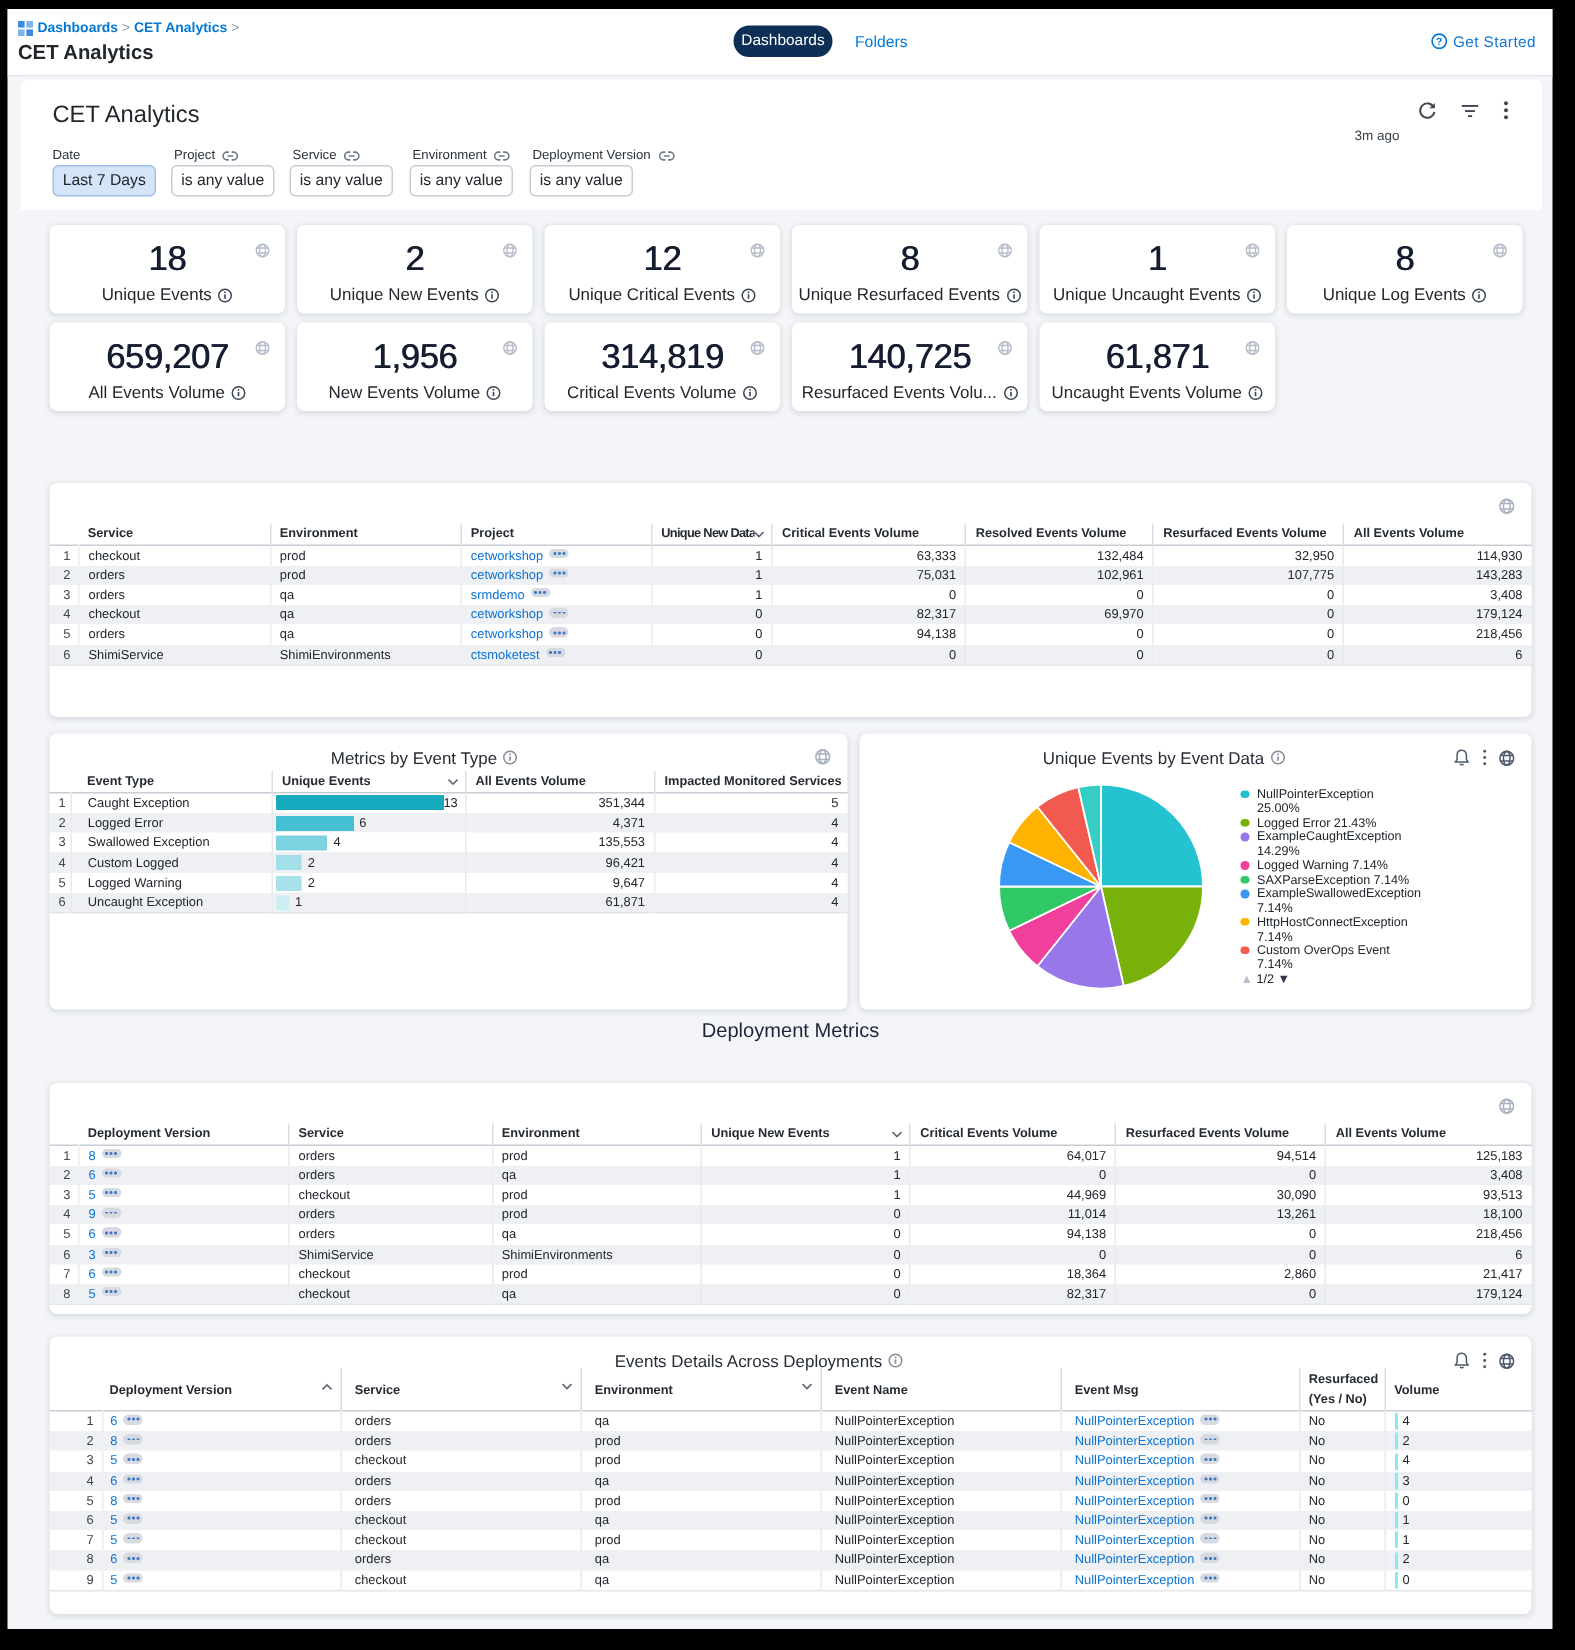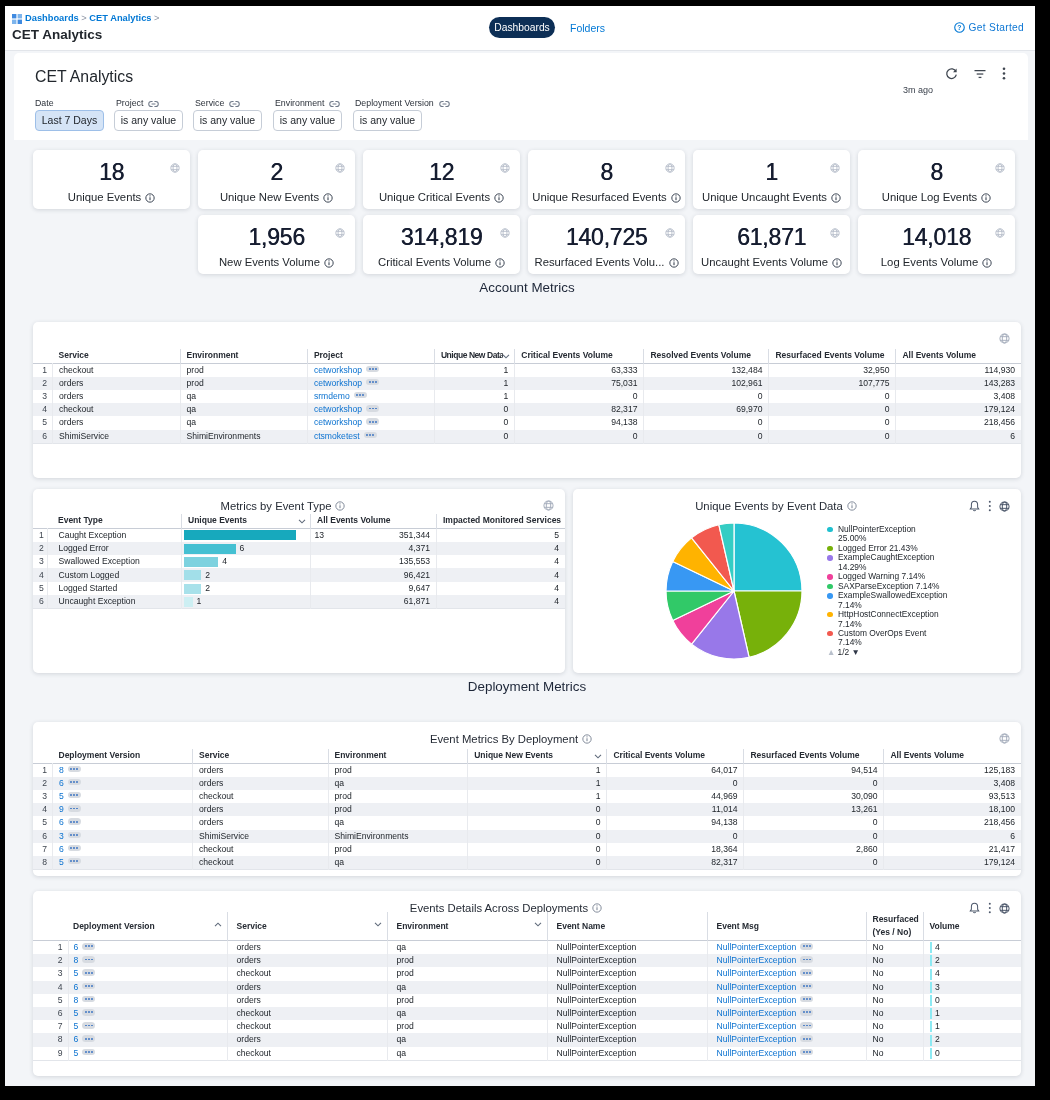--- a/index.html
+++ b/index.html
@@ -175,20 +175,34 @@
           <line x1="1.2" y1="4" x2="10.8" y2="4" stroke="#b6bdc9" stroke-width="1.1"></line>
           <line x1="1.2" y1="8" x2="10.8" y2="8" stroke="#b6bdc9" stroke-width="1.1"></line>
         </svg></div>
       <div class="num">8</div>
       <div class="lbl">Unique Log Events<svg width="10" height="10" viewBox="0 0 12 12" style="vertical-align:-1.5px;margin-left:4px;">
           <circle cx="6" cy="6" r="5" fill="none" stroke="#3c4554" stroke-width="1.2"></circle>
           <rect x="5.35" y="5.1" width="1.3" height="3.5" fill="#3c4554"></rect>
           <rect x="5.35" y="2.8" width="1.3" height="1.3" fill="#3c4554"></rect>
         </svg></div>
     </div>
+  <div class="card" style="left:28px;top:209px;">
+      <div class="ico" style="right:10px;top:9px;"><svg width="10" height="10" viewBox="0 0 12 12">
+          <circle cx="6" cy="6" r="5" fill="none" stroke="#b6bdc9" stroke-width="1.1"></circle>
+          <ellipse cx="6" cy="6" rx="2.4" ry="5" fill="none" stroke="#b6bdc9" stroke-width="1.1"></ellipse>
+          <line x1="1.2" y1="4" x2="10.8" y2="4" stroke="#b6bdc9" stroke-width="1.1"></line>
+          <line x1="1.2" y1="8" x2="10.8" y2="8" stroke="#b6bdc9" stroke-width="1.1"></line>
+        </svg></div>
+      <div class="num">659,207</div>
+      <div class="lbl">All Events Volume<svg width="10" height="10" viewBox="0 0 12 12" style="vertical-align:-1.5px;margin-left:4px;">
+          <circle cx="6" cy="6" r="5" fill="none" stroke="#3c4554" stroke-width="1.2"></circle>
+          <rect x="5.35" y="5.1" width="1.3" height="3.5" fill="#3c4554"></rect>
+          <rect x="5.35" y="2.8" width="1.3" height="1.3" fill="#3c4554"></rect>
+        </svg></div>
+    </div>
   <div class="card" style="left:193px;top:209px;">
       <div class="ico" style="right:10px;top:9px;"><svg width="10" height="10" viewBox="0 0 12 12">
           <circle cx="6" cy="6" r="5" fill="none" stroke="#b6bdc9" stroke-width="1.1"></circle>
           <ellipse cx="6" cy="6" rx="2.4" ry="5" fill="none" stroke="#b6bdc9" stroke-width="1.1"></ellipse>
           <line x1="1.2" y1="4" x2="10.8" y2="4" stroke="#b6bdc9" stroke-width="1.1"></line>
           <line x1="1.2" y1="8" x2="10.8" y2="8" stroke="#b6bdc9" stroke-width="1.1"></line>
         </svg></div>
       <div class="num">1,956</div>
       <div class="lbl">New Events Volume<svg width="10" height="10" viewBox="0 0 12 12" style="vertical-align:-1.5px;margin-left:4px;">
           <circle cx="6" cy="6" r="5" fill="none" stroke="#3c4554" stroke-width="1.2"></circle>
@@ -231,35 +245,20 @@
           <line x1="1.2" y1="4" x2="10.8" y2="4" stroke="#b6bdc9" stroke-width="1.1"></line>
           <line x1="1.2" y1="8" x2="10.8" y2="8" stroke="#b6bdc9" stroke-width="1.1"></line>
         </svg></div>
       <div class="num">61,871</div>
       <div class="lbl">Uncaught Events Volume<svg width="10" height="10" viewBox="0 0 12 12" style="vertical-align:-1.5px;margin-left:4px;">
           <circle cx="6" cy="6" r="5" fill="none" stroke="#3c4554" stroke-width="1.2"></circle>
           <rect x="5.35" y="5.1" width="1.3" height="3.5" fill="#3c4554"></rect>
           <rect x="5.35" y="2.8" width="1.3" height="1.3" fill="#3c4554"></rect>
         </svg></div>
     </div>
-  <div class="card" style="left:853px;top:209px;">
-      <div class="ico" style="right:10px;top:9px;"><svg width="10" height="10" viewBox="0 0 12 12">
-          <circle cx="6" cy="6" r="5" fill="none" stroke="#b6bdc9" stroke-width="1.1"></circle>
-          <ellipse cx="6" cy="6" rx="2.4" ry="5" fill="none" stroke="#b6bdc9" stroke-width="1.1"></ellipse>
-          <line x1="1.2" y1="4" x2="10.8" y2="4" stroke="#b6bdc9" stroke-width="1.1"></line>
-          <line x1="1.2" y1="8" x2="10.8" y2="8" stroke="#b6bdc9" stroke-width="1.1"></line>
-        </svg></div>
-      <div class="num">14,018</div>
-      <div class="lbl">Log Events Volume<svg width="10" height="10" viewBox="0 0 12 12" style="vertical-align:-1.5px;margin-left:4px;">
-          <circle cx="6" cy="6" r="5" fill="none" stroke="#3c4554" stroke-width="1.2"></circle>
-          <rect x="5.35" y="5.1" width="1.3" height="3.5" fill="#3c4554"></rect>
-          <rect x="5.35" y="2.8" width="1.3" height="1.3" fill="#3c4554"></rect>
-        </svg></div>
-    </div>
-  <div class="secthead" style="top:274px;">Account Metrics</div>
   <div class="panel" style="left:28px;top:316px;width:988px;height:156px;">
   <div class="ico" style="right:11px;top:8px;"><svg width="11" height="11" viewBox="0 0 12 12">
           <circle cx="6" cy="6" r="5" fill="none" stroke="#a9b1bf" stroke-width="1.1"></circle>
           <ellipse cx="6" cy="6" rx="2.4" ry="5" fill="none" stroke="#a9b1bf" stroke-width="1.1"></ellipse>
           <line x1="1.2" y1="4" x2="10.8" y2="4" stroke="#a9b1bf" stroke-width="1.1"></line>
           <line x1="1.2" y1="8" x2="10.8" y2="8" stroke="#a9b1bf" stroke-width="1.1"></line>
         </svg></div>
   <div class="abs" style="left:0;top:27px;width:988px;">
   <table class="lk">
           <colgroup>
@@ -388,21 +387,21 @@
                   <path d="M1 0.8 L4 3.8 L7 0.8" stroke="#5f6a7a" stroke-width="1.1" fill="none"></path>
                 </svg></th>
               <th>All Events Volume</th>
               <th>Impacted Monitored Services</th>
             </tr>
           </thead>
           <tbody>
   <tr class="odd">
               <td class="rn">1</td>
               <td style="padding-left:10.5px;">Caught Exception</td>
-              <td style="padding:0 0 0 2px;overflow:visible;"><span style="display:inline-block;vertical-align:middle;width:111.6px;height:10px;background:#17a9bd;"></span><span style="display:inline-block;vertical-align:middle;margin-left:19px;">13</span></td>
+              <td style="padding:0 0 0 2px;overflow:visible;"><span style="display:inline-block;vertical-align:middle;width:111.6px;height:10px;background:#17a9bd;"></span><span style="display:inline-block;vertical-align:middle;margin-left:0;">13</span></td>
               <td class="num">351,344</td>
               <td class="num">5</td>
             </tr>
   <tr class="even">
               <td class="rn">2</td>
               <td style="padding-left:10.5px;">Logged Error</td>
               <td style="padding:0 0 0 2px;overflow:visible;"><span style="display:inline-block;vertical-align:middle;width:51.5px;height:10px;background:#45c0d2;"></span><span style="display:inline-block;vertical-align:middle;margin-left:4px;">6</span></td>
               <td class="num">4,371</td>
               <td class="num">4</td>
             </tr>
@@ -415,21 +414,21 @@
             </tr>
   <tr class="even">
               <td class="rn">4</td>
               <td style="padding-left:10.5px;">Custom Logged</td>
               <td style="padding:0 0 0 2px;overflow:visible;"><span style="display:inline-block;vertical-align:middle;width:17.2px;height:10px;background:#a2dfe9;"></span><span style="display:inline-block;vertical-align:middle;margin-left:4px;">2</span></td>
               <td class="num">96,421</td>
               <td class="num">4</td>
             </tr>
   <tr class="odd">
               <td class="rn">5</td>
-              <td style="padding-left:10.5px;">Logged Started</td>
+              <td style="padding-left:10.5px;">Logged Warning</td>
               <td style="padding:0 0 0 2px;overflow:visible;"><span style="display:inline-block;vertical-align:middle;width:17.2px;height:10px;background:#a8e1ea;"></span><span style="display:inline-block;vertical-align:middle;margin-left:4px;">2</span></td>
               <td class="num">9,647</td>
               <td class="num">4</td>
             </tr>
   <tr class="even">
               <td class="rn">6</td>
               <td style="padding-left:10.5px;">Uncaught Exception</td>
               <td style="padding:0 0 0 2px;overflow:visible;"><span style="display:inline-block;vertical-align:middle;width:8.6px;height:10px;background:#cdeff3;"></span><span style="display:inline-block;vertical-align:middle;margin-left:4px;">1</span></td>
               <td class="num">61,871</td>
               <td class="num">4</td>
@@ -479,25 +478,20 @@
   <div style="position:relative;padding-left:11px;"><span style="position:absolute;left:0;top:1.8px;width:5.6px;height:5.6px;border-radius:50%;background:#f0409b;"></span>Logged Warning 7.14%</div>
   <div style="position:relative;padding-left:11px;"><span style="position:absolute;left:0;top:1.8px;width:5.6px;height:5.6px;border-radius:50%;background:#31c968;"></span>SAXParseException 7.14%</div>
   <div style="position:relative;padding-left:11px;"><span style="position:absolute;left:0;top:1.8px;width:5.6px;height:5.6px;border-radius:50%;background:#3898f3;"></span>ExampleSwallowedException<br>7.14%</div>
   <div style="position:relative;padding-left:11px;"><span style="position:absolute;left:0;top:1.8px;width:5.6px;height:5.6px;border-radius:50%;background:#ffb300;"></span>HttpHostConnectException<br>7.14%</div>
   <div style="position:relative;padding-left:11px;"><span style="position:absolute;left:0;top:1.8px;width:5.6px;height:5.6px;border-radius:50%;background:#f2594f;"></span>Custom OverOps Event<br>7.14%</div>
   <div style="padding-left:0;"><span style="color:#b9c0cc;">▲</span> 1/2 <span style="color:#303848;">▼</span></div>
   </div>
     </div>
   <div class="secthead" style="top:673px;">Deployment Metrics</div>
   <div class="panel" style="left:28px;top:716px;width:988px;height:154px;">
-  <div class="ptitle">Event Metrics By Deployment<svg width="10" height="10" viewBox="0 0 12 12" style="vertical-align:-1.5px;margin-left:4px;">
-          <circle cx="6" cy="6" r="5" fill="none" stroke="#838c9b" stroke-width="1.2"></circle>
-          <rect x="5.35" y="5.1" width="1.3" height="3.5" fill="#838c9b"></rect>
-          <rect x="5.35" y="2.8" width="1.3" height="1.3" fill="#838c9b"></rect>
-        </svg></div>
   <div class="ico" style="right:11px;top:8px;"><svg width="11" height="11" viewBox="0 0 12 12">
           <circle cx="6" cy="6" r="5" fill="none" stroke="#a9b1bf" stroke-width="1.1"></circle>
           <ellipse cx="6" cy="6" rx="2.4" ry="5" fill="none" stroke="#a9b1bf" stroke-width="1.1"></ellipse>
           <line x1="1.2" y1="4" x2="10.8" y2="4" stroke="#a9b1bf" stroke-width="1.1"></line>
           <line x1="1.2" y1="8" x2="10.8" y2="8" stroke="#a9b1bf" stroke-width="1.1"></line>
         </svg></div>
   <div class="abs" style="left:0;top:27px;width:988px;">
   <table class="lk">
           <colgroup>
             <col style="width:19.5px">

